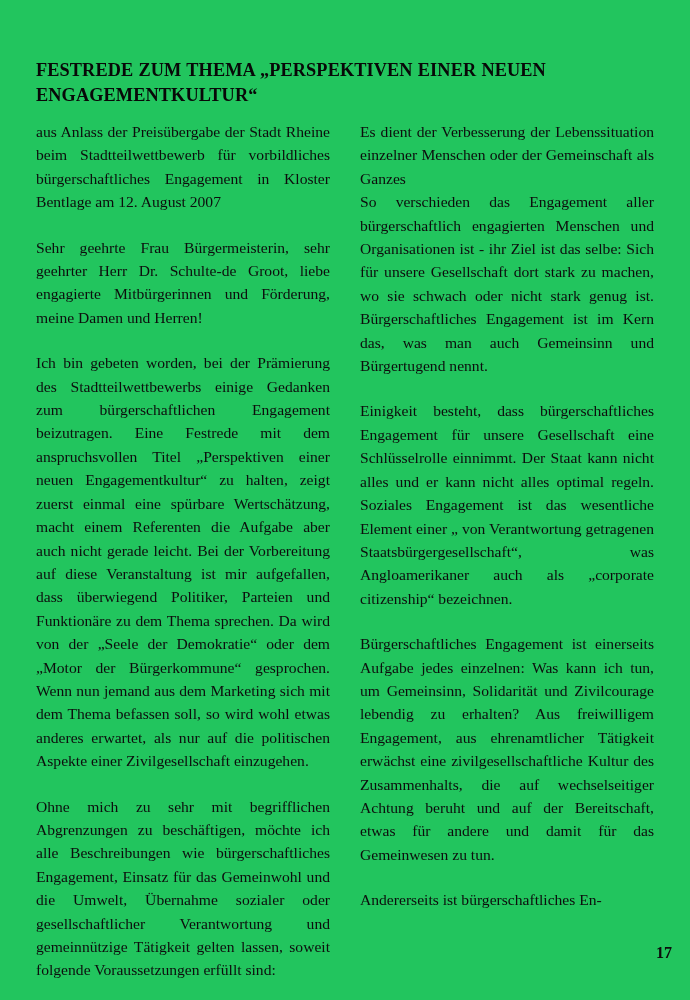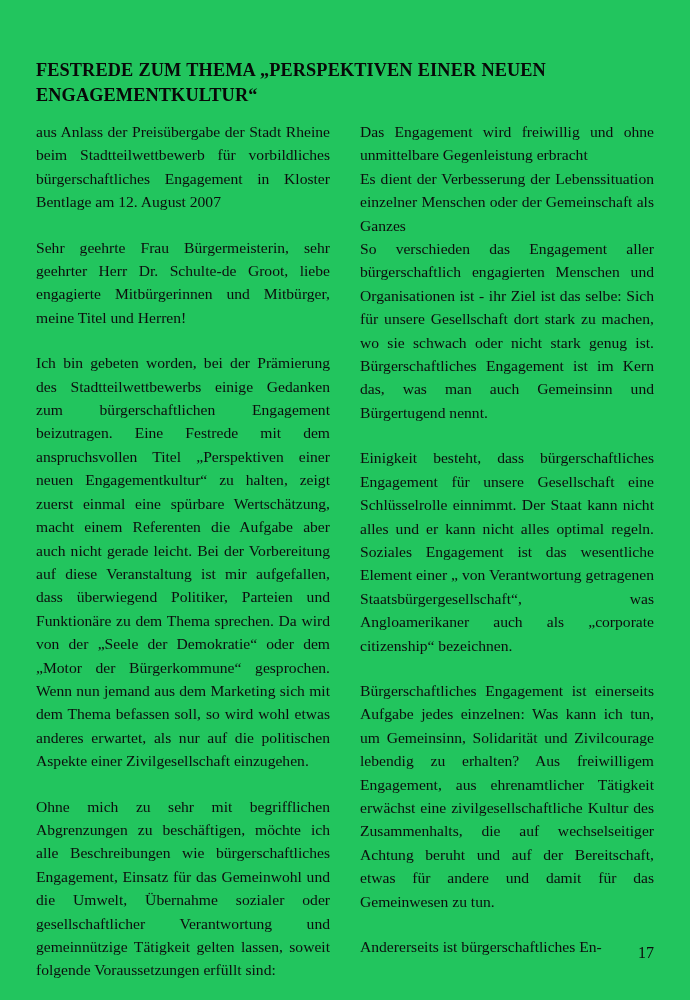--- a/index.html
+++ b/index.html
@@ -55,47 +55,46 @@
     text-justify: inter-word;
     margin: 0 0 22px 0;
     hyphens: none;
     color: #0d0d0d;
   }
   .para:last-child { margin-bottom: 0; }
   .para.tight { margin-bottom: 0; }
   .para.nojust { text-align: left; }
   .page-number {
     position: absolute;
-    right: 36px;
+    right: 18px;
     bottom: 38px;
     font-size: 16px;
     line-height: 18px;
-    font-weight: 400;
+    font-weight: 700;
     color: #0d0d0d;
   }
 </style>
 </head>
 <body>
 
 <div class="page">
 
   <h1 class="doc-title">FESTREDE ZUM THEMA „PERSPEKTIVEN EINER NEUEN ENGAGEMENTKULTUR“</h1>
 
   <div class="columns">
 
     <div class="col col-left">
       <p class="para">aus Anlass der Preisübergabe der Stadt Rheine beim Stadtteilwettbewerb für vorbildliches bürgerschaftliches Engagement in Kloster Bentlage am 12. August 2007</p>
-      <p class="para">Sehr geehrte Frau Bürgermeisterin, sehr geehrter Herr Dr. Schulte-de Groot, liebe engagierte Mitbürgerinnen und Mitbürger, meine Titel und Herren!</p>
+      <p class="para">Sehr geehrte Frau Bürgermeisterin, sehr geehrter Herr Dr. Schulte-de Groot, liebe engagierte Mitbürgerinnen und Förderung, meine Damen und Herren!</p>
       <p class="para">Ich bin gebeten worden, bei der Prämierung des Stadtteilwettbewerbs einige Gedanken zum bürgerschaftlichen Engagement beizutragen. Eine Festrede mit dem anspruchsvollen Titel „Perspektiven einer neuen Engagementkultur“ zu halten, zeigt zuerst einmal eine spürbare Wertschätzung, macht einem Referenten die Aufgabe aber auch nicht gerade leicht. Bei der Vorbereitung auf diese Veranstaltung ist mir aufgefallen, dass überwiegend Politiker, Parteien und Funktionäre zu dem Thema sprechen. Da wird von der „Seele der Demokratie“ oder dem „Motor der Bürgerkommune“ gesprochen. Wenn nun jemand aus dem Marketing sich mit dem Thema befassen soll, so wird wohl etwas anderes erwartet, als nur auf die politischen Aspekte einer Zivilgesellschaft einzugehen.</p>
       <p class="para">Ohne mich zu sehr mit begrifflichen Abgrenzungen zu beschäftigen, möchte ich alle Beschreibungen wie bürgerschaftliches Engagement, Einsatz für das Gemeinwohl und die Umwelt, Übernahme sozialer oder gesellschaftlicher Verantwortung und gemeinnützige Tätigkeit gelten lassen, soweit folgende Voraussetzungen erfüllt sind:</p>
     </div>
 
     <div class="col col-right">
       <div class="bullet-block">
-        <p class="para tight">Das Engagement wird freiwillig und ohne unmittelbare Gegenleistung erbracht</p>
         <p class="para tight">Es dient der Verbesserung der Lebenssituation einzelner Menschen oder der Gemeinschaft als Ganzes</p>
       </div>
       <p class="para">So verschieden das Engagement aller bürgerschaftlich engagierten Menschen und Organisationen ist - ihr Ziel ist das selbe: Sich für unsere Gesellschaft dort stark zu machen, wo sie schwach oder nicht stark genug ist. Bürgerschaftliches Engagement ist im Kern das, was man auch Gemeinsinn und Bürgertugend nennt.</p>
       <p class="para">Einigkeit besteht, dass bürgerschaftliches Engagement für unsere Gesellschaft eine Schlüsselrolle einnimmt. Der Staat kann nicht alles und er kann nicht alles optimal regeln. Soziales Engagement ist das wesentliche Element einer „ von Verantwortung getragenen Staatsbürgergesellschaft“, was Angloamerikaner auch als „corporate citizenship“ bezeichnen.</p>
       <p class="para">Bürgerschaftliches Engagement ist einerseits Aufgabe jedes einzelnen: Was kann ich tun, um Gemeinsinn, Solidarität und Zivilcourage lebendig zu erhalten? Aus freiwilligem Engagement, aus ehrenamtlicher Tätigkeit erwächst eine zivilgesellschaftliche Kultur des Zusammenhalts, die auf wechselseitiger Achtung beruht und auf der Bereitschaft, etwas für andere und damit für das Gemeinwesen zu tun.</p>
       <p class="para nojust">Andererseits ist bürgerschaftliches En-</p>
     </div>
 
   </div>
 

